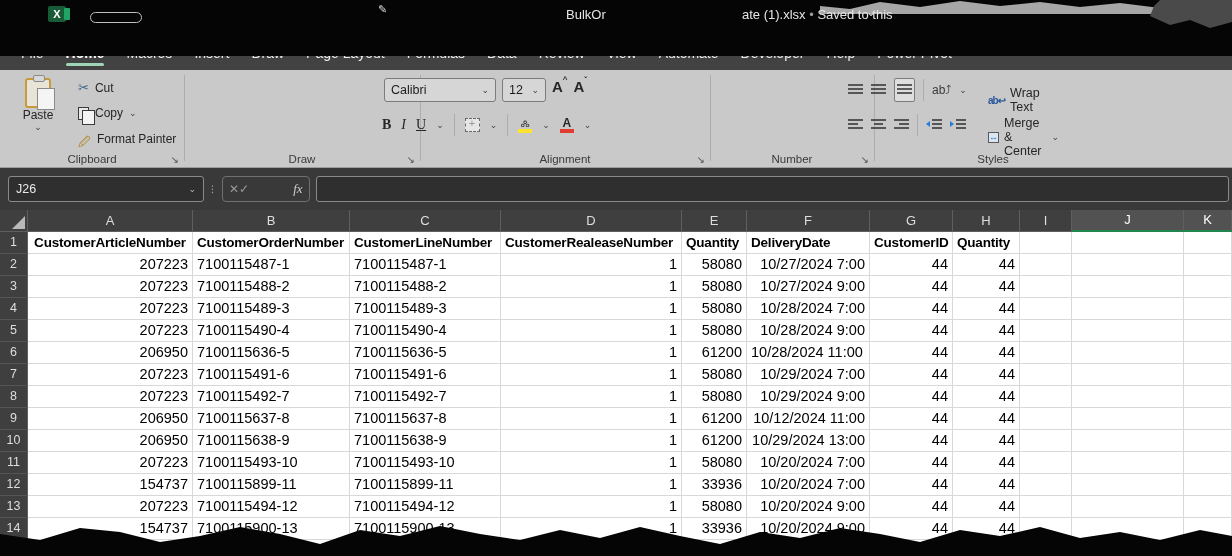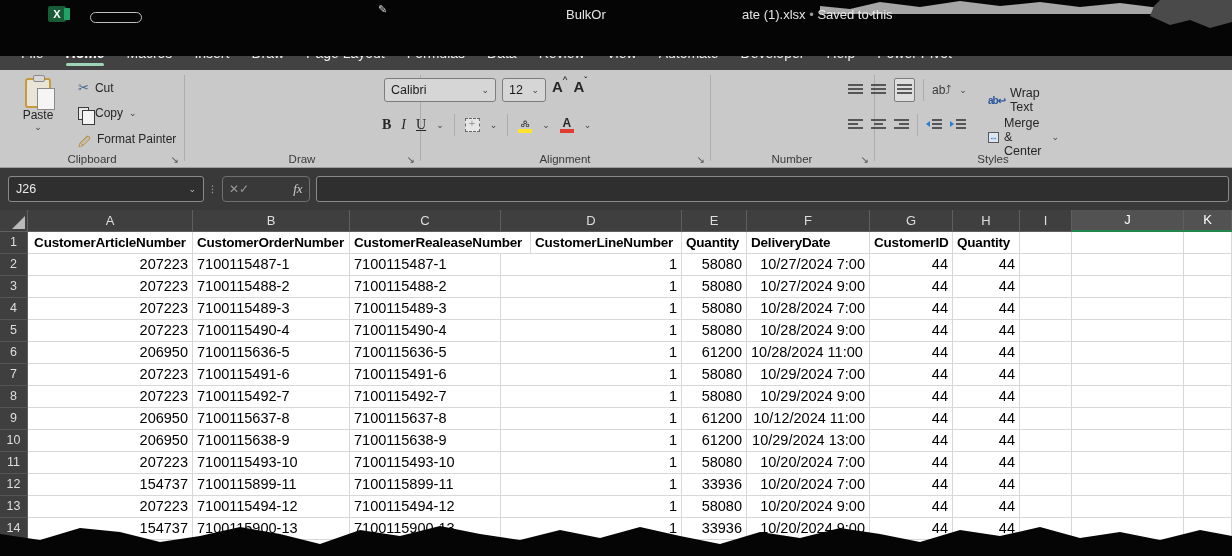--- a/index.html
+++ b/index.html
@@ -320,22 +320,22 @@
         <div class="colhdr" style="width: 67px;">H</div>
         <div class="colhdr" style="width: 52px;">I</div>
         <div class="colhdr selcol" style="width: 112px;">J</div>
         <div class="colhdr selcol" style="width: 48px;">K</div>
       </div>
     <div id="rows">
         <div class="grow">
           <div class="rowhdr">1</div>
           <div class="cell hdr" style="width: 165px; text-align: center;">CustomerArticleNumber</div>
           <div class="cell hdr" style="width: 157px; text-align: left;">CustomerOrderNumber</div>
+          <div class="cell hdr" style="width: 151px; text-align: left;">CustomerLineNumber</div>
           <div class="cell hdr" style="width: 181px; text-align: left;">CustomerRealeaseNumber</div>
-          <div class="cell hdr" style="width: 151px; text-align: left;">CustomerLineNumber</div>
           <div class="cell hdr" style="width: 65px; text-align: left;">Quantity</div>
           <div class="cell hdr" style="width: 123px; text-align: left;">DeliveryDate</div>
           <div class="cell hdr" style="width: 83px; text-align: left;">CustomerID</div>
           <div class="cell hdr" style="width: 67px; text-align: left;">Quantity</div>
           <div class="cell" style="width: 52px;"></div>
           <div class="cell" style="width: 112px;"></div>
           <div class="cell" style="width: 48px;"></div>
         </div>
         <div class="grow">
           <div class="rowhdr">2</div>

